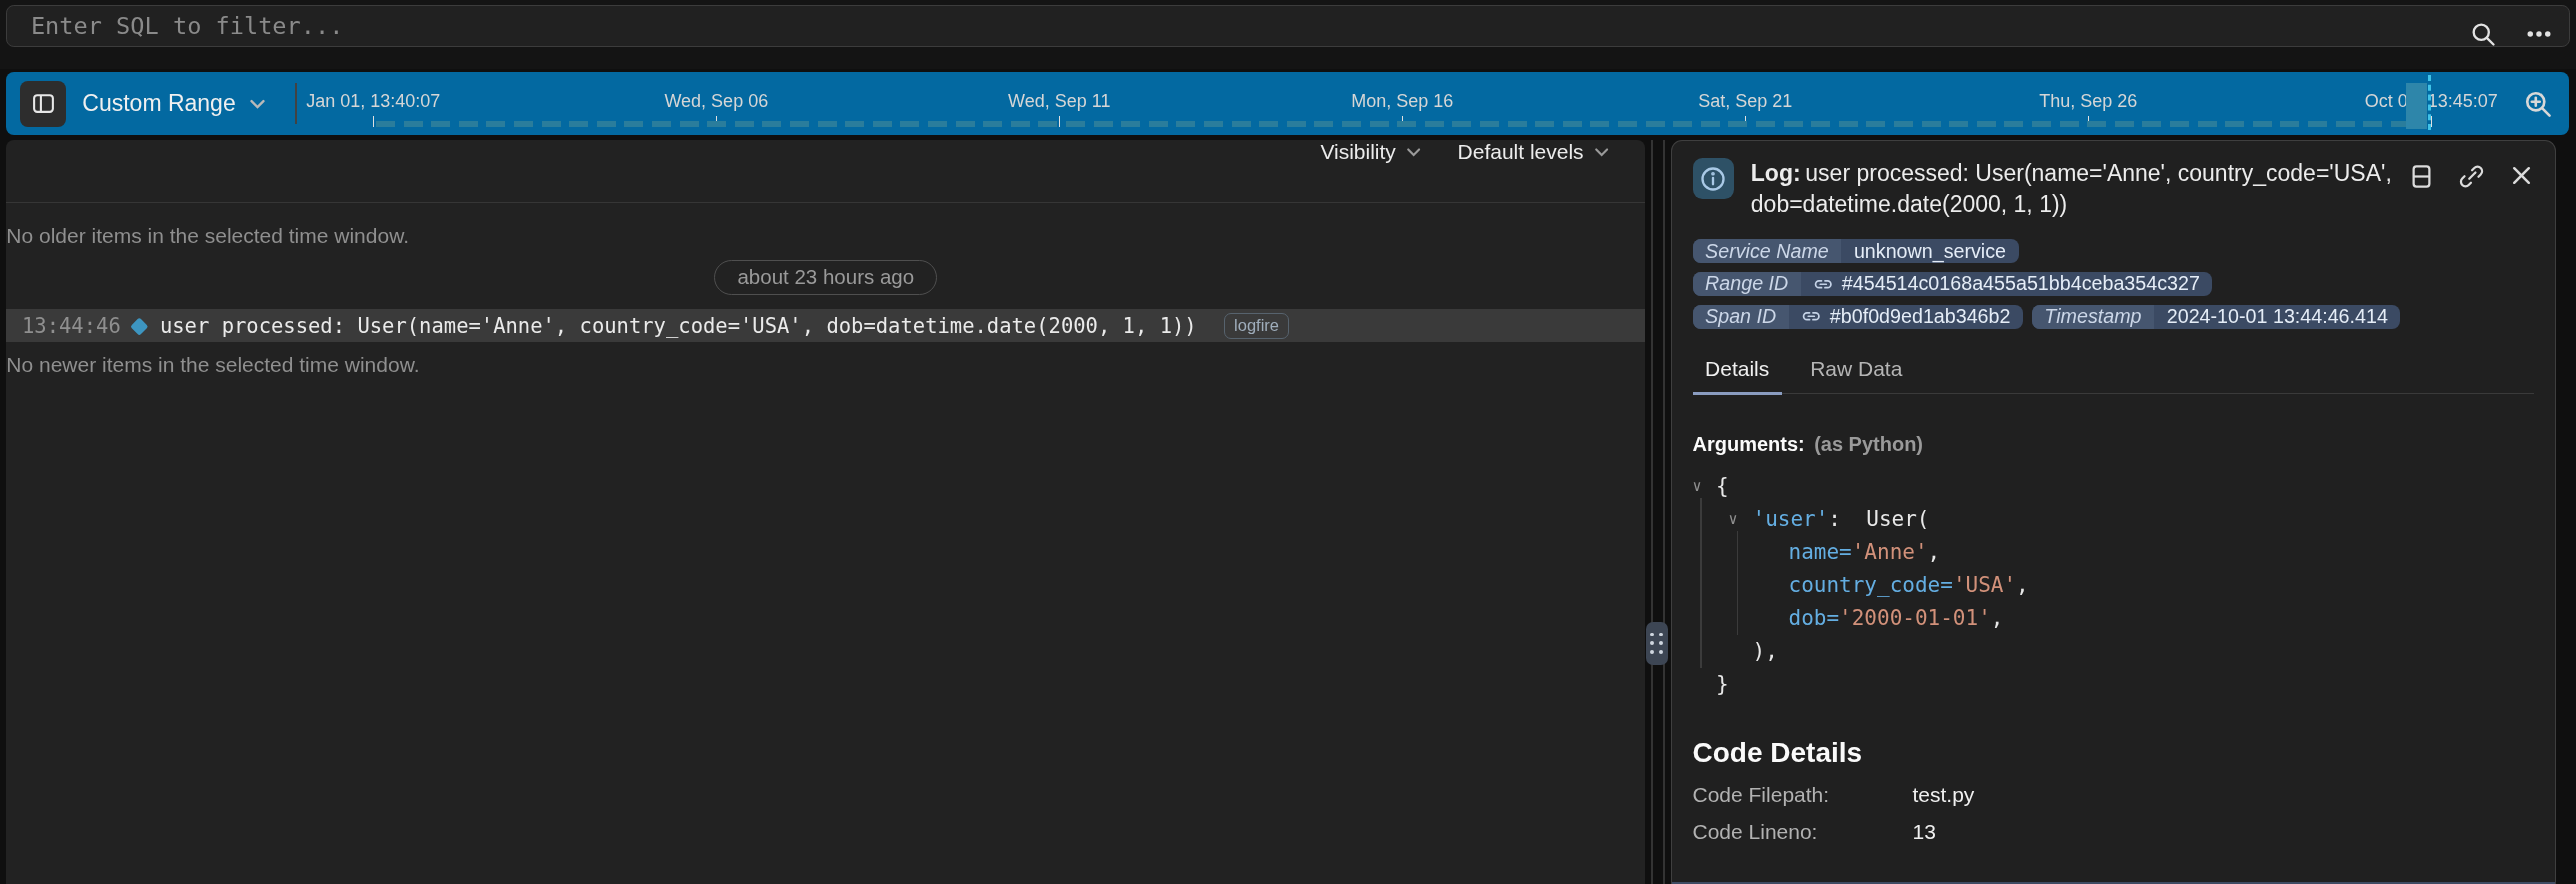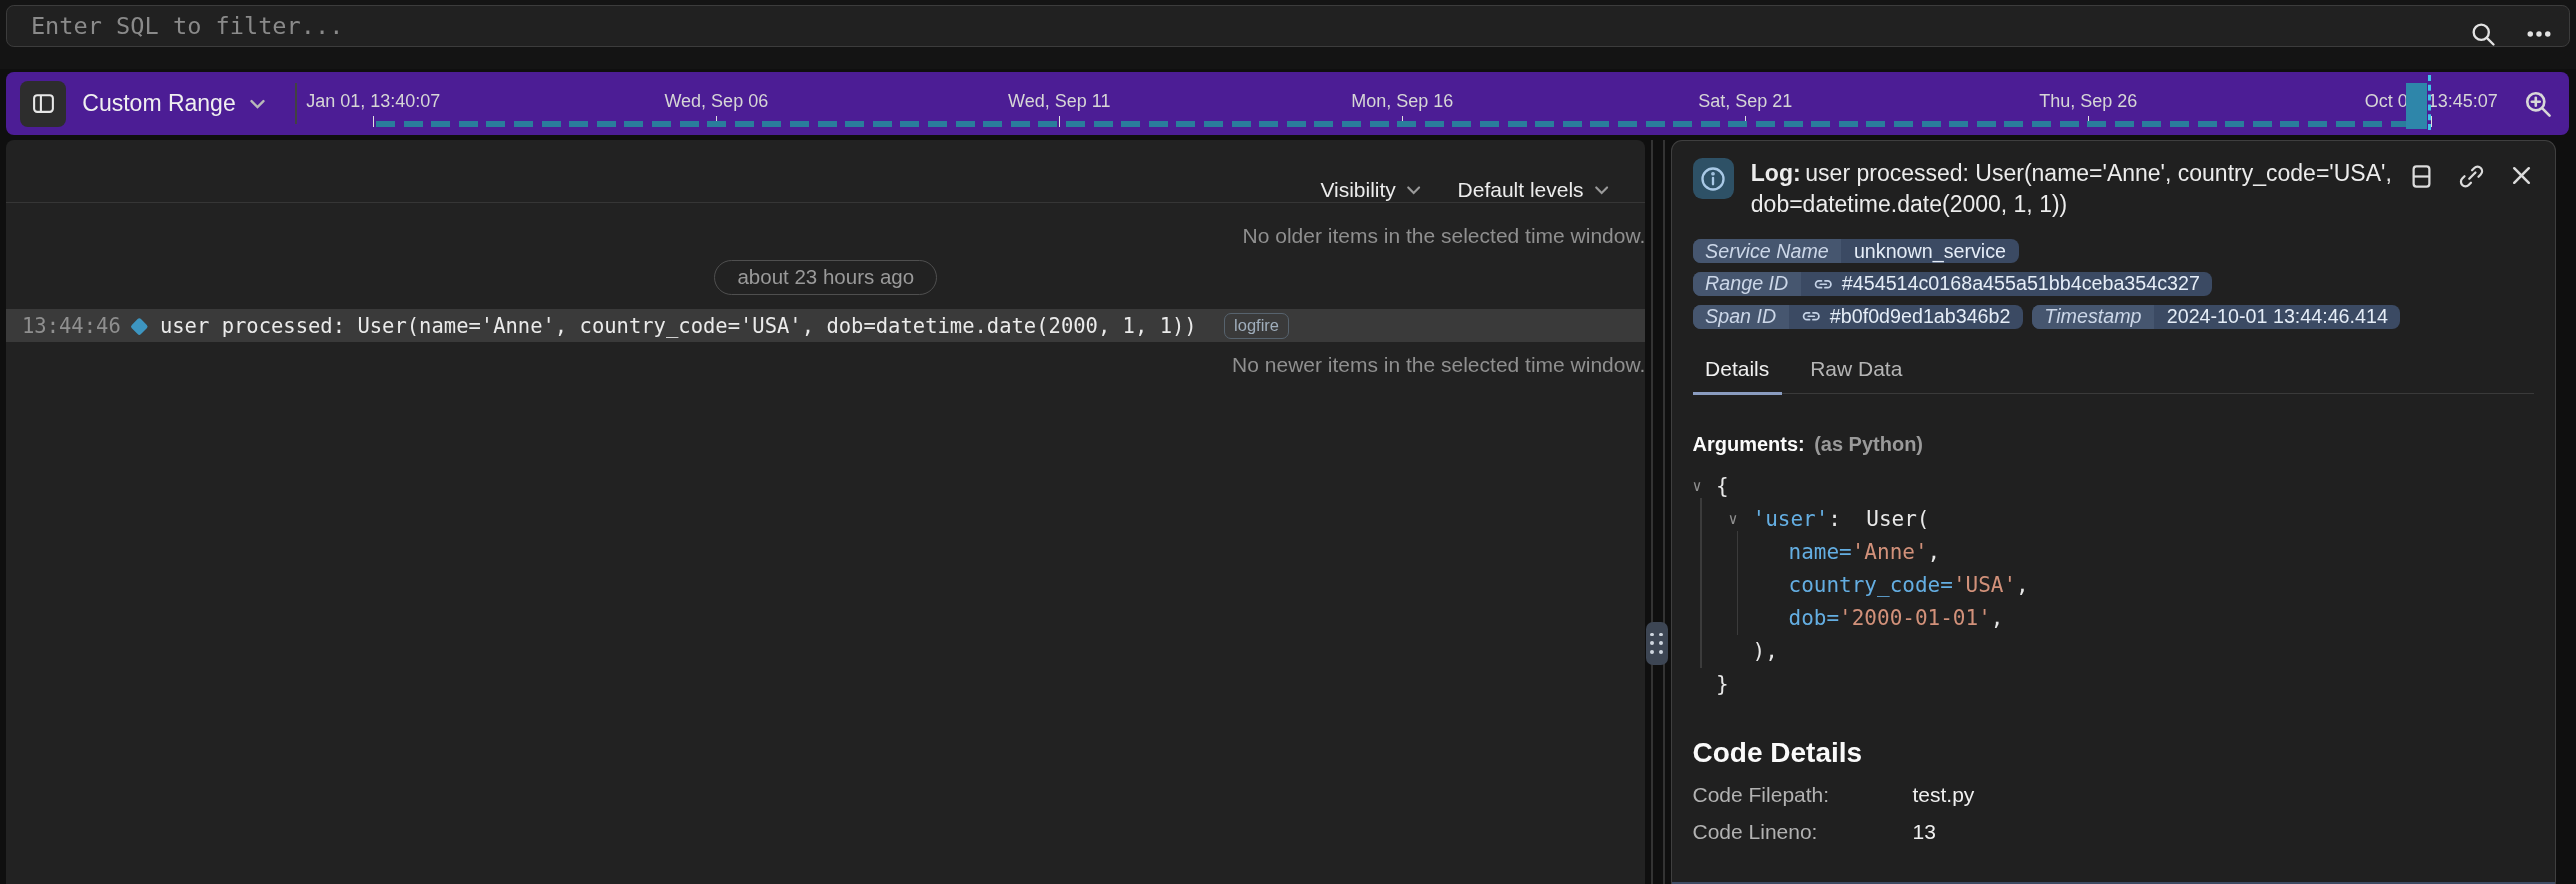--- a/index.html
+++ b/index.html
@@ -11,45 +11,45 @@
   .sql-input { position:absolute; left:6.3px; right:6.3px; top:4.7px; height:42px;
     background:#212121; border:1.6px solid #3c3c3c; border-radius:7.9px;
     color:#e8e8e8; font-family:"DejaVu Sans Mono", monospace; font-size:23.6px;
     padding:0 126px 0 23.6px; outline:none; }
   .sql-input::placeholder { color:#8a8a8a; }
   .topbar-icons { position:absolute; right:22px; top:4.7px; height:58px; display:flex; align-items:center; gap:27px; }
   .icon-btn { background:none; border:none; color:#e2e2e2; cursor:pointer; display:flex; align-items:center; justify-content:center; padding:0; }
 
   
   .timelinebar { position:absolute; left:6.3px; top:72px; width:2563px; height:63px;
-    background:#4c1d95; border-radius:7.9px; }
+    background:#0369a1; border-radius:7.9px; }
   .sidebar-toggle { position:absolute; left:14px; top:8.7px; width:46px; height:46px;
     background:#2d2d2d; border:none; border-radius:7.9px; color:#e8e8e8; display:flex; align-items:center; justify-content:center; cursor:pointer; }
   .range-btn { position:absolute; left:76px; top:0; height:63px; background:none; border:none;
     display:flex; align-items:center; gap:12.6px; color:#f0f0f0; font-size:23px; font-family:inherit; cursor:pointer; }
   .tl-divider { position:absolute; left:289px; top:11px; bottom:11px; width:1.6px; background:#424242; }
   .tick-group { position:absolute; top:0; width:0; }
   .tick-label { position:absolute; top:19px; left:0; transform:translateX(-50%);
     white-space:nowrap; color:#d6d6d6; font-size:18px; }
   .tick-mark { position:absolute; top:44px; left:-0.8px; width:1.6px; height:11px; background:#e0e0e0; }
   .dash-line { position:absolute; left:370px; width:2039px; bottom:7.9px; height:6.3px;
     background:repeating-linear-gradient(90deg, var(--accent,#2a7d9c) 0 19px, transparent 19px 27.6px); }
   .spike { position:absolute; left:2400px; bottom:6.3px; width:20.5px; height:46px; background:var(--spike,#2e86aa); }
   .selection-line { position:absolute; left:2422px; bottom:4.7px; height:55px; width:0;
     border-left:3.1px dashed var(--selection,#3fc3e8); }
   .tl-zoom { position:absolute; right:15.7px; top:15.7px; color:#d8d8d8; }
 
   
   .left-panel { position:absolute; left:6.3px; top:140px; width:1639px; bottom:0;
     background:#222222; border-radius:7.9px 7.9px 0 0; }
-  .list-header { height:63px; border-bottom:1.6px solid #363636; display:flex; align-items:flex-end;
+  .list-header { height:63px; border-bottom:1.6px solid #363636; display:flex; align-items:flex-start;
     justify-content:flex-end; gap:35px; padding-right:35px; }
   .dd-btn { background:none; border:none; color:#ececec; font-size:21px; font-family:inherit;
     display:flex; align-items:center; gap:9.4px; cursor:pointer; }
-  .empty-msg { margin-top:20.5px; text-align:right; color:#8f8f8f; font-size:21px; }
+  .empty-msg { margin-top:20.5px; text-align:left; color:#8f8f8f; font-size:21px; }
   .time-pill { display:block; margin:12.6px auto 0; width:max-content; padding:3.9px 22px 5.5px;
     background:none; border:1.6px solid #4f4f4f; border-radius:786px; color:#9a9a9a; font-size:20.5px; font-family:inherit; cursor:pointer; }
   .log-row { margin-top:14px; height:33px; background:#3a3a3a; display:flex; align-items:center;
     padding:0 19px 0 15.7px; font-family:"DejaVu Sans Mono", monospace; font-size:20.5px; cursor:pointer; }
   .log-time { color:#8f8f8f; }
   .diamond { width:12.6px; height:12.6px; background:var(--diamond,#3d95c0); border-radius:2.4px;
     transform:rotate(45deg); margin:0 14px 0 12.6px; flex:none; }
   .log-msg { color:#eaeaea; white-space:nowrap; }
   .log-tag { margin-left:27px; border:1.6px solid #57636e; border-radius:7px; padding:1.6px 9.4px 3.1px;
     color:#9fadbb; font-size:16.5px; font-family:"Liberation Sans", sans-serif; }

